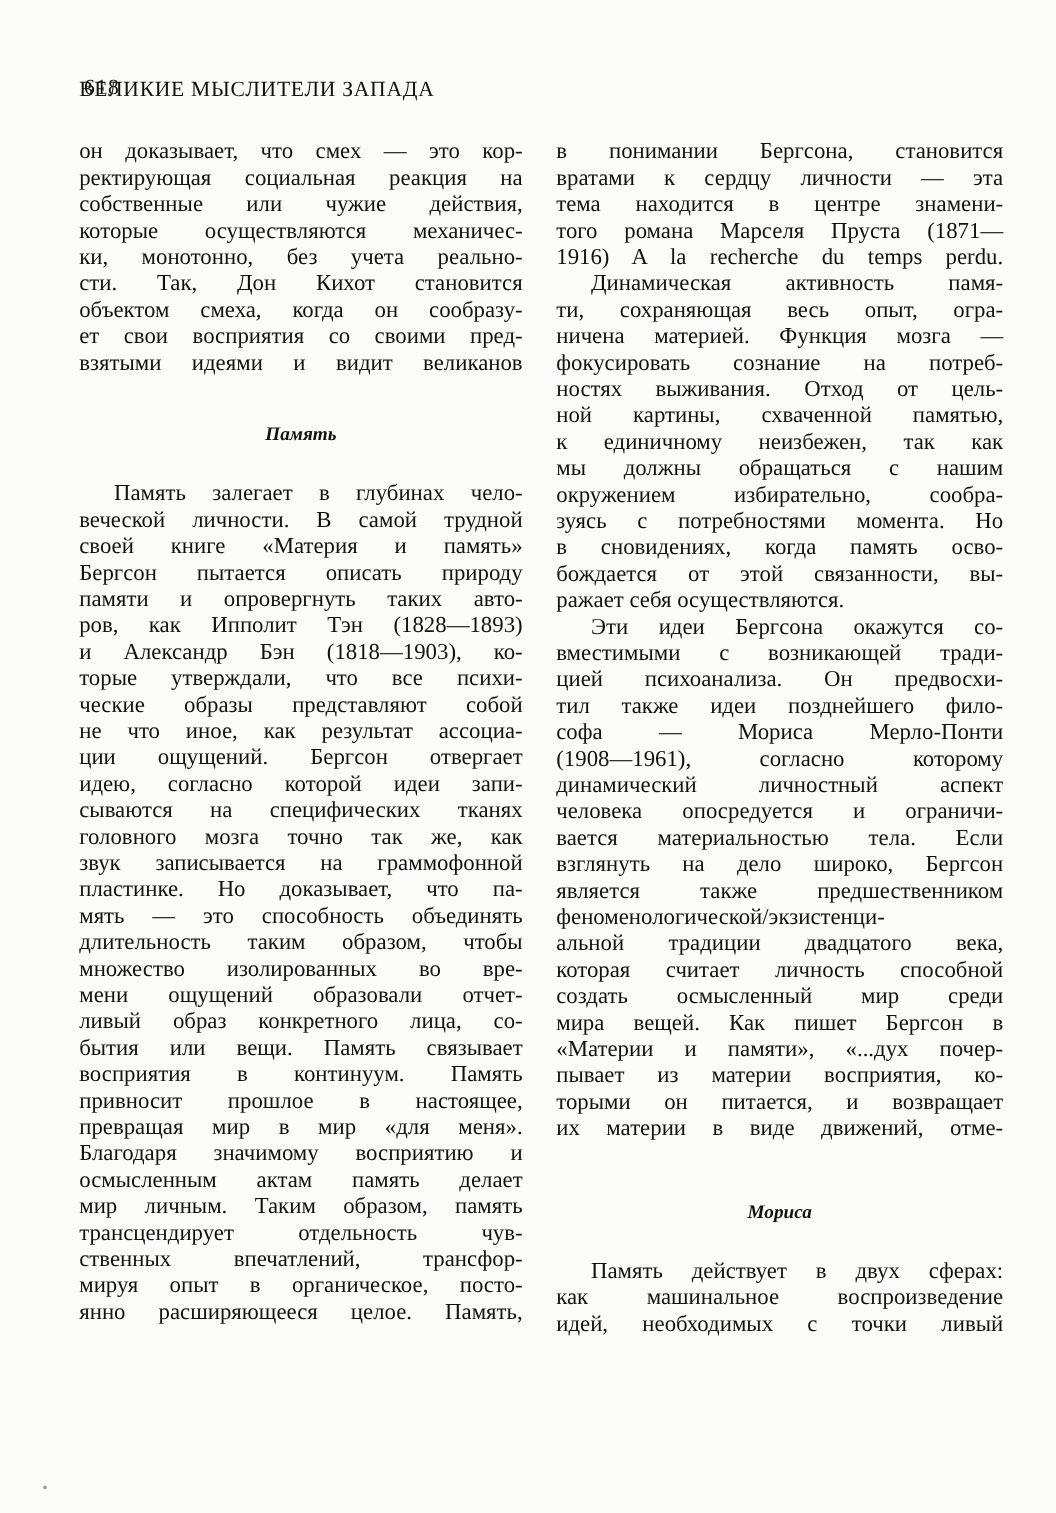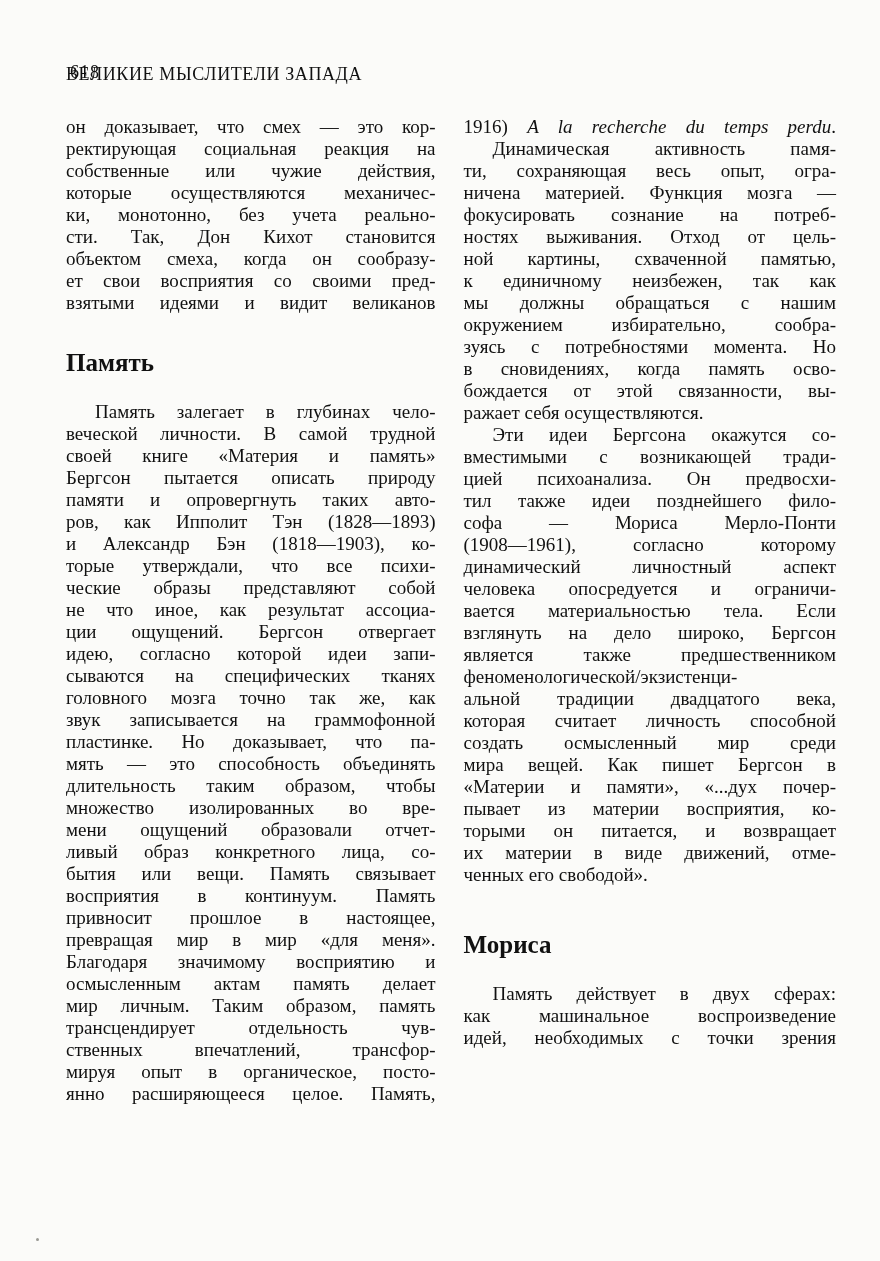--- a/index.html
+++ b/index.html
@@ -49,26 +49,28 @@
   }
   .para-last { text-align: left; }
   .justify-line {
     text-align: justify;
     text-align-last: justify;
     -moz-text-align-last: justify;
   }
   .indent .para-body { text-indent: 29px; }
   .section-heading {
     font-weight: bold;
-    font-size: 25px;
+    font-style: italic;
+    font-size: 16px;
     margin-top: 38px;
     margin-bottom: 27px;
+    text-align: center;
   }
   .section-heading.more-space { margin-top: 48px; }
-  .italic { font-style: italic; }
+  .italic { }
   .speck {
     position: absolute;
     left: 36px; bottom: 20px;
     width: 3px; height: 3px;
     background: #9a9a94;
     border-radius: 50%;
   }
 </style>
 </head>
 <body>
@@ -131,20 +133,24 @@
 ственных впечатлений, трансфор-
 мируя опыт в органическое, посто-
 янно расширяющееся целое. Память,</div>
       </div>
 
     </div>
 
     <div class="col col-right">
 
       <div class="para">
+        <div class="para-body">в понимании Бергсона, становится
+вратами к сердцу личности — эта
+тема находится в центре знамени-
+того романа Марселя Пруста (1871—</div>
         <div class="para-last justify-line"><span>1916) </span><span class="italic">A la recherche du temps perdu</span><span>.</span></div>
       </div>
 
       <div class="para indent">
         <div class="para-body">Динамическая активность памя-
 ти, сохраняющая весь опыт, огра-
 ничена материей. Функция мозга —
 фокусировать сознание на потреб-
 ностях выживания. Отход от цель-
 ной картины, схваченной памятью,
@@ -171,29 +177,28 @@
 является также предшественником
 феноменологической/экзистенци-
 альной традиции двадцатого века,
 которая считает личность способной
 создать осмысленный мир среди
 мира вещей. Как пишет Бергсон в
 «Материи и памяти», «...дух почер-
 пывает из материи восприятия, ко-
 торыми он питается, и возвращает
 их материи в виде движений, отме-</div>
-        <div class="para-last">ченных его свободой».</div>
       </div>
 
       <div class="section-heading more-space">Мориса</div>
 
       <div class="para indent">
         <div class="para-body">Память действует в двух сферах:
 как машинальное воспроизведение
-идей, необходимых с точки зрения</div>
+идей, необходимых с точки ливый</div>
       </div>
 
     </div>
 
   </div>
 
 </div>
 
 <div class="speck"></div>
 

